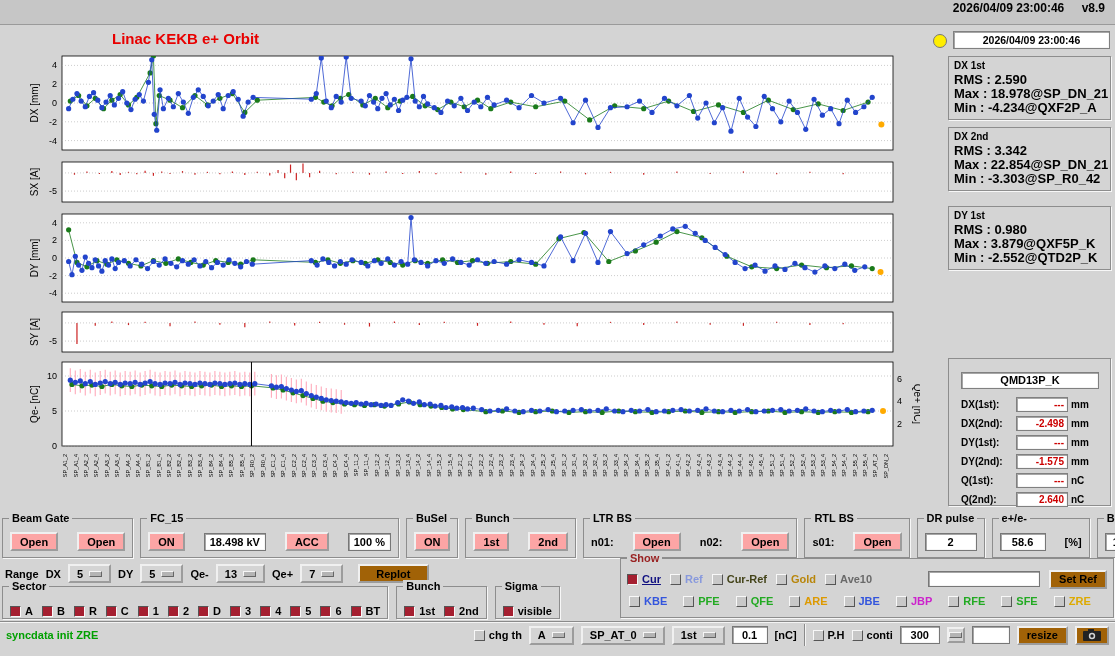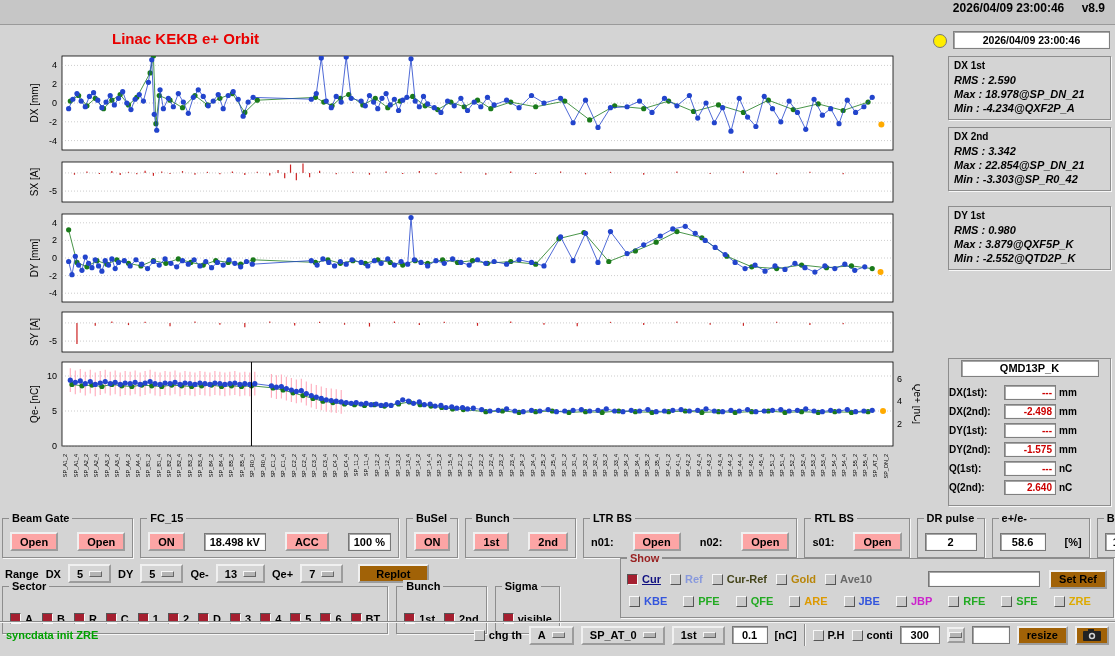--- a/index.html
+++ b/index.html
@@ -17,23 +17,23 @@
     background:#ffee00;border:1px solid #777;box-sizing:border-box;}
   .sunken{background:#fff;border:1px solid #808080;
     box-shadow:inset 1px 1px 0 rgba(0,0,0,.35), inset -1px -1px 0 #f5f5f5;}
   .tsbox{position:absolute;left:953px;top:31px;width:157px;height:18px;box-sizing:border-box;
     font-size:10.5px;font-weight:bold;text-align:center;line-height:16px;}
   .stats{position:absolute;left:948px;top:56px;width:163px;}
   .sgrp{border:1px solid #8d8d8d;box-shadow:1px 1px 0 rgba(255,255,255,.8);
     padding:3px 5px 4px 5px;margin-bottom:7px;background:#d4d4d4;}
   .sgrp:nth-child(2){margin-bottom:15px;}
   .sgrp-h{font-size:10px;font-weight:bold;margin-bottom:2px;}
-  .sgrp-l{font-size:11px;font-weight:bold;line-height:14px;white-space:nowrap;font-style:italic;}
+  .sgrp-l{font-size:13px;font-weight:bold;line-height:14px;white-space:nowrap;}
   .qmd{position:absolute;left:948px;top:358px;width:163px;height:148px;box-sizing:border-box;
-    border:1px solid #8d8d8d;box-shadow:1px 1px 0 rgba(255,255,255,.8);padding:0;}
+    border:1px solid #8d8d8d;box-shadow:1px 1px 0 rgba(255,255,255,.8);padding:12px;}
   .qmd-title{width:138px;height:17px;margin:1px auto 6px auto;font-size:11px;font-weight:bold;
     text-align:center;line-height:15px;box-sizing:border-box;}
   .qrow{display:flex;align-items:center;height:19px;gap:3px;}
   .qlab{font-size:10px;font-weight:bold;width:52px;}
   .qval{width:52px;height:15px;box-sizing:border-box;font-size:10px;font-weight:bold;
     color:#cc0000;display:flex;align-items:center;justify-content:flex-end;padding-right:3px;}
   .qunit{font-size:10px;font-weight:bold;}
   
   .lab{font-size:11px;font-weight:bold;white-space:nowrap;}
   .btn{display:inline-flex;align-items:center;justify-content:center;background:#a16207;
@@ -57,21 +57,21 @@
   .cbl{font-size:11px;font-weight:bold;}
   .grp{position:relative;border:1px solid #8d8d8d;box-shadow:1px 1px 0 rgba(255,255,255,.8);
     display:inline-flex;align-items:center;gap:19px;padding:12px 7px 5px 7px;box-sizing:border-box;}
   .grp-label{position:absolute;top:-7px;left:6px;background:#d4d4d4;padding:0 3px;
     font-size:11px;font-weight:bold;white-space:nowrap;}
   .controls{position:absolute;left:0;top:512px;width:1115px;height:110px;}
   .row1{position:absolute;top:6px;left:2px;right:3px;display:flex;gap:7px;align-items:flex-start;}
   .row1 .grp{height:40px;}
   .row2{position:absolute;top:52px;left:5px;display:flex;gap:7px;align-items:center;}
   .row3{position:absolute;top:74px;left:2px;display:flex;gap:8px;}
-  .row3 .grp{height:48px;padding-top:22px;}
+  .row3 .grp{height:33px;padding-top:22px;}
   .beamrep{margin-left:auto;}
   .showgrp{position:absolute;left:620px;top:46px;width:494px;height:60px;box-sizing:border-box;
     border:1px solid #8d8d8d;box-shadow:1px 1px 0 rgba(255,255,255,.8);padding:9px 6px 3px 6px;}
   .showgrp .grp-label{color:#992222;}
   .showrow{display:flex;align-items:center;gap:9px;height:22px;}
   .showrow2{display:flex;align-items:center;gap:16px;height:22px;padding-left:2px;}
   .ref-input{margin-left:auto;width:112px;height:16px;}
   .statusbar{position:absolute;left:0;top:622px;width:1115px;height:18px;box-sizing:border-box;
     border-top:1px solid #f4f4f4;box-shadow:0 -1px 0 #8a8a8a;display:flex;align-items:center;
     padding:12px 6px;gap:7px;}

